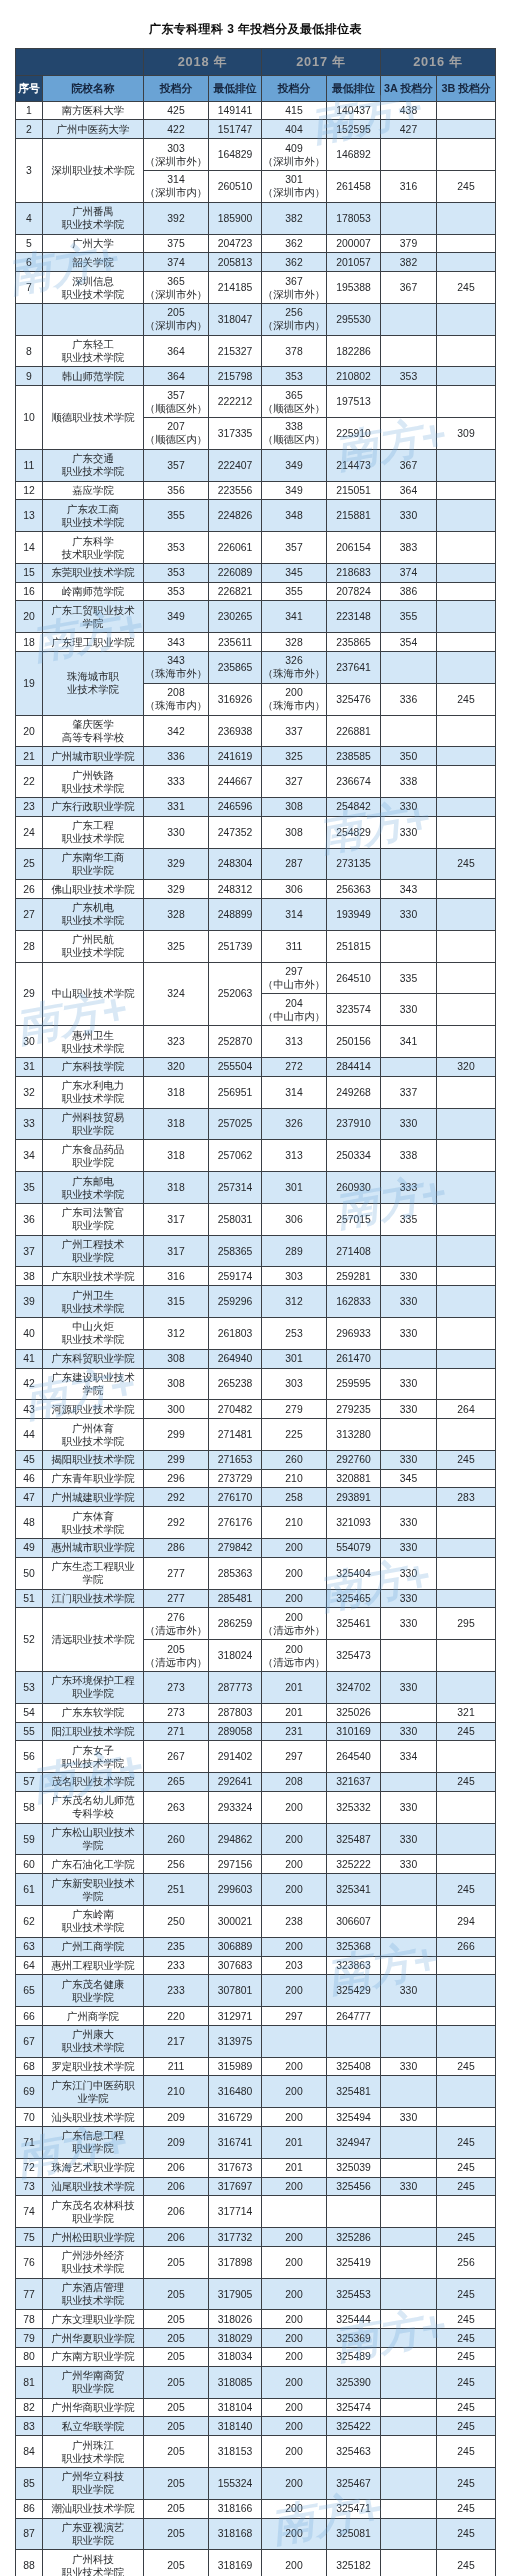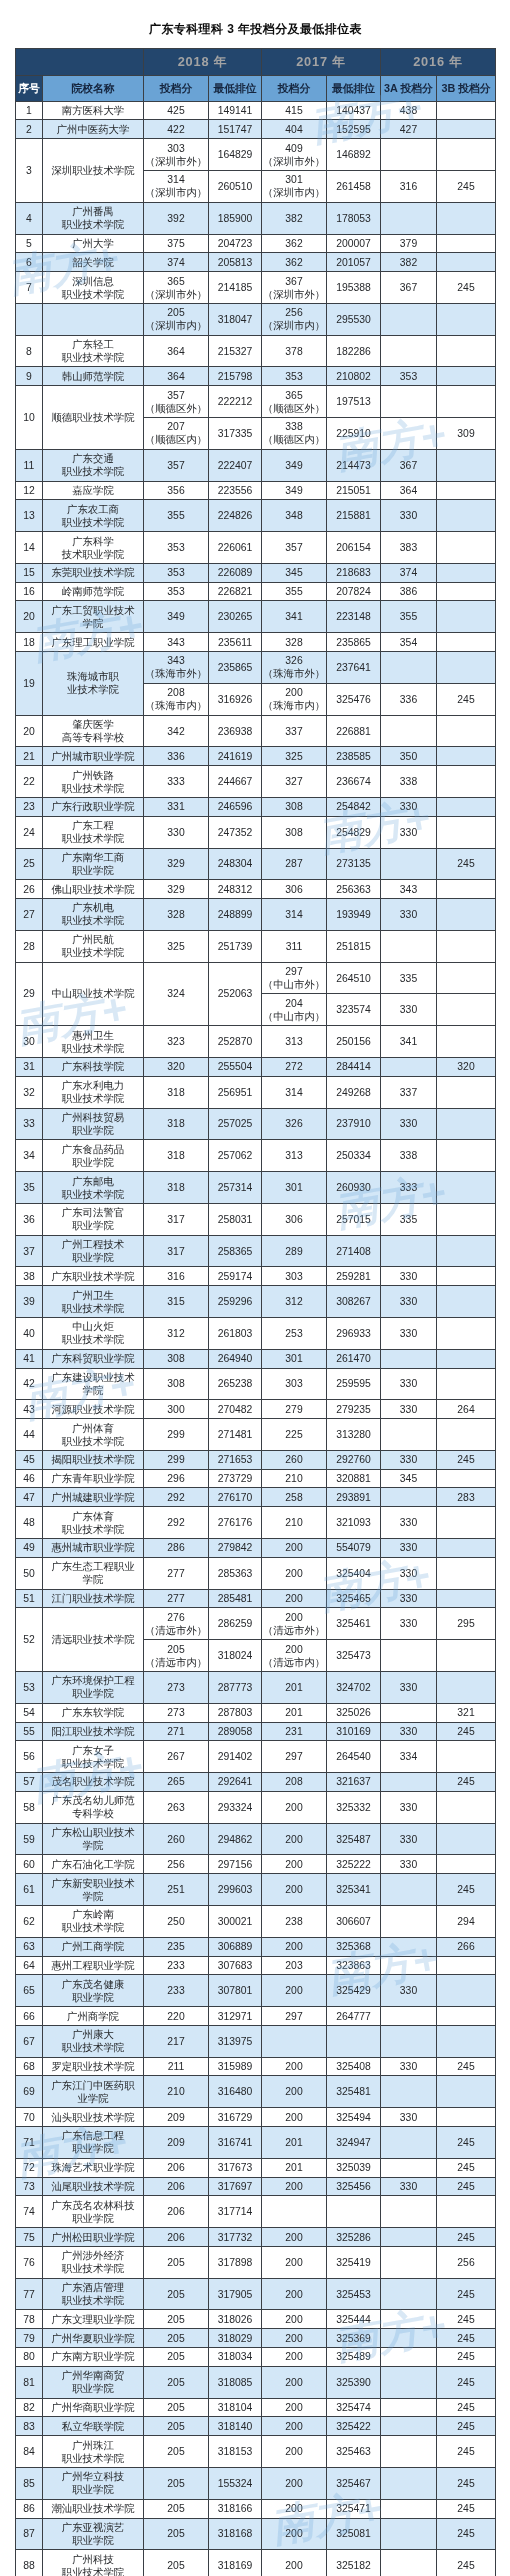--- a/index.html
+++ b/index.html
@@ -576,21 +576,21 @@
           <td>330</td>
           <td></td>
         </tr>
         <tr class="shade">
           <td>39</td>
           <td>广州卫生
 职业技术学院</td>
           <td>315</td>
           <td>259296</td>
           <td>312</td>
-          <td>308267</td>
+          <td>162833</td>
           <td>330</td>
           <td></td>
         </tr>
         <tr>
           <td>40</td>
           <td>中山火炬
 职业技术学院</td>
           <td>312</td>
           <td>261803</td>
           <td>253</td>

